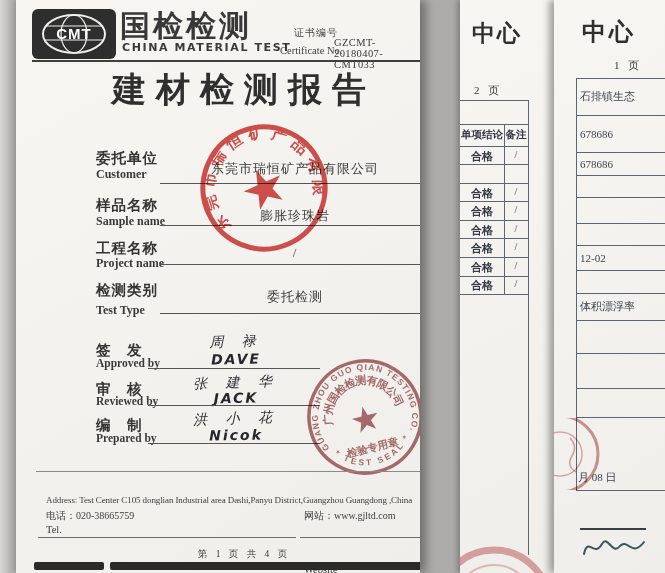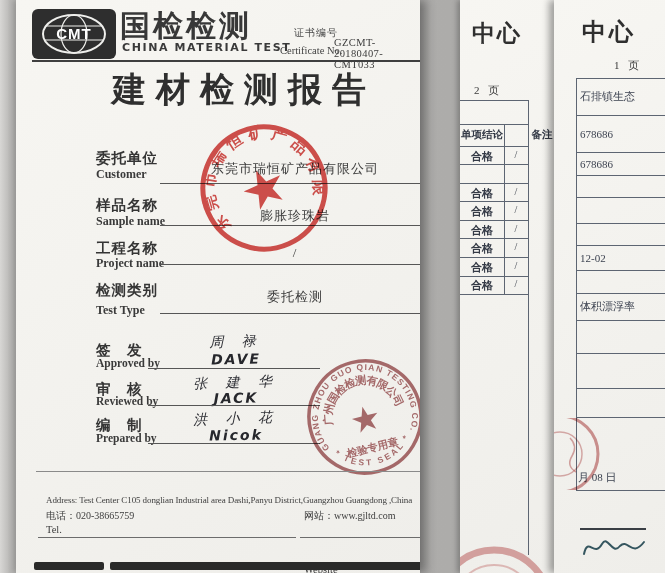--- a/index.html
+++ b/index.html
@@ -45,21 +45,21 @@
   <div class="hline" style="left:0;top:201px;width:68px;"></div>
   <div class="hline" style="left:0;top:220px;width:68px;"></div>
   <div class="hline" style="left:0;top:238px;width:68px;"></div>
   <div class="hline" style="left:0;top:257px;width:68px;"></div>
   <div class="hline" style="left:0;top:276px;width:68px;"></div>
   <div class="hline" style="left:0;top:294px;width:68px;"></div>
   <div class="vline" style="left:44px;top:124px;height:170px;"></div>
   <div class="vline" style="left:68px;top:100px;height:455px;"></div>
 
   <div class="abs" style="left:0;top:128px;width:44px;text-align:center;font-size:10.5px;font-weight:bold;color:#333946;">单项结论</div>
-  <div class="abs" style="left:44px;top:128px;width:24px;text-align:center;font-size:10.5px;font-weight:bold;color:#333946;padding-left:26px;">备注</div>
+  <div class="abs" style="left:44px;top:128px;width:24px;text-align:center;font-size:10.5px;font-weight:bold;color:#333946;">备注</div>
 
   <div class="row-c" style="top:149px;">合格</div>
   <div class="row-n" style="top:149px;">/</div>
   <div class="row-c" style="top:167px;"></div>
   <div class="row-n" style="top:167px;"></div>
   <div class="row-c" style="top:186px;">合格</div>
   <div class="row-n" style="top:186px;">/</div>
   <div class="row-c" style="top:204px;">合格</div>
   <div class="row-n" style="top:204px;">/</div>
   <div class="row-c" style="top:223px;">合格</div>
@@ -226,16 +226,17 @@
   </svg>
 
   <div class="abs" style="left:20px;top:471px;width:428px;height:1px;background:#8a8a8a;"></div>
   <div class="abs foot-txt" style="left:30px;top:495px;font-size:9px;letter-spacing:-.1px;">Address: Test Center C105 donglian Industrial area Dashi,Panyu District,Guangzhou Guangdong ,China</div>
   <div class="abs foot-txt" style="left:30px;top:509px;">电话：020-38665759</div>
   <div class="abs foot-txt" style="left:288px;top:509px;">网站：www.gjltd.com</div>
   <div class="abs foot-txt" style="left:30px;top:524px;font-size:10.5px;">Tel.</div>
   <div class="abs foot-txt" style="left:288px;top:524px;font-size:10.5px;margin-top:40px;">Website</div>
   <div class="abs" style="left:22px;top:537px;width:258px;height:1px;background:#6c6c6c;"></div>
   <div class="abs" style="left:284px;top:537px;width:164px;height:1px;background:#6c6c6c;"></div>
+  <div class="abs" style="left:0;top:548px;width:456px;text-align:center;font-size:9.5px;letter-spacing:3px;color:#3a3a3a;">第 1 页 共 4 页</div>
 
   <div class="abs" style="left:18px;top:562px;width:70px;height:8px;background:#2a2a29;border-radius:2px;"></div>
   <div class="abs" style="left:94px;top:562px;width:352px;height:8px;background:#2a2a29;border-radius:2px;"></div>
 </div>
 
 </body></html>

